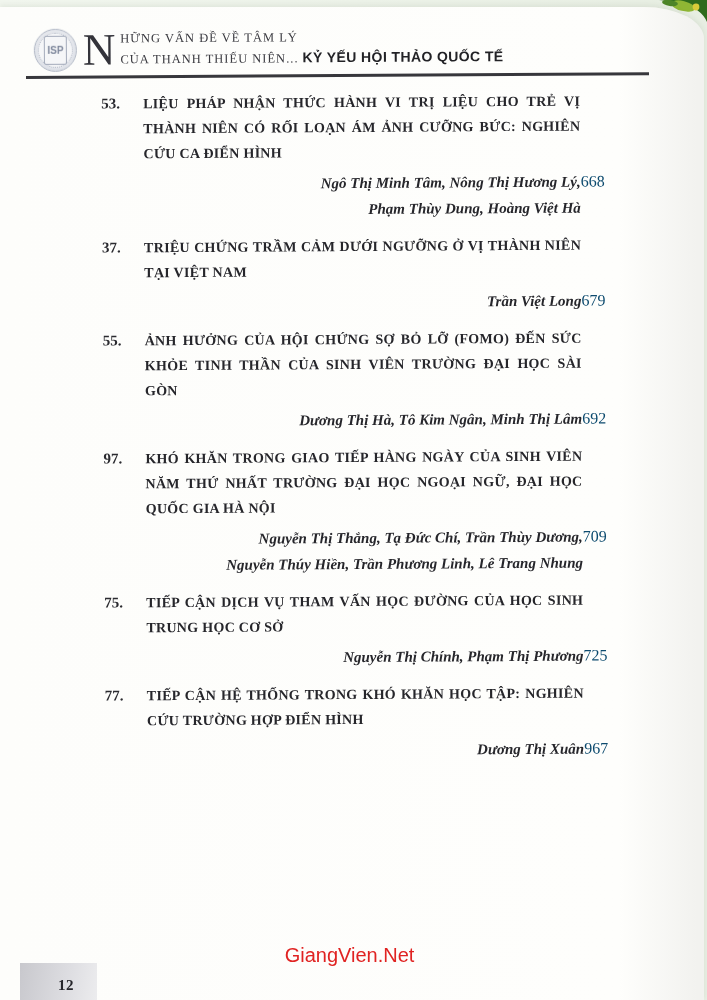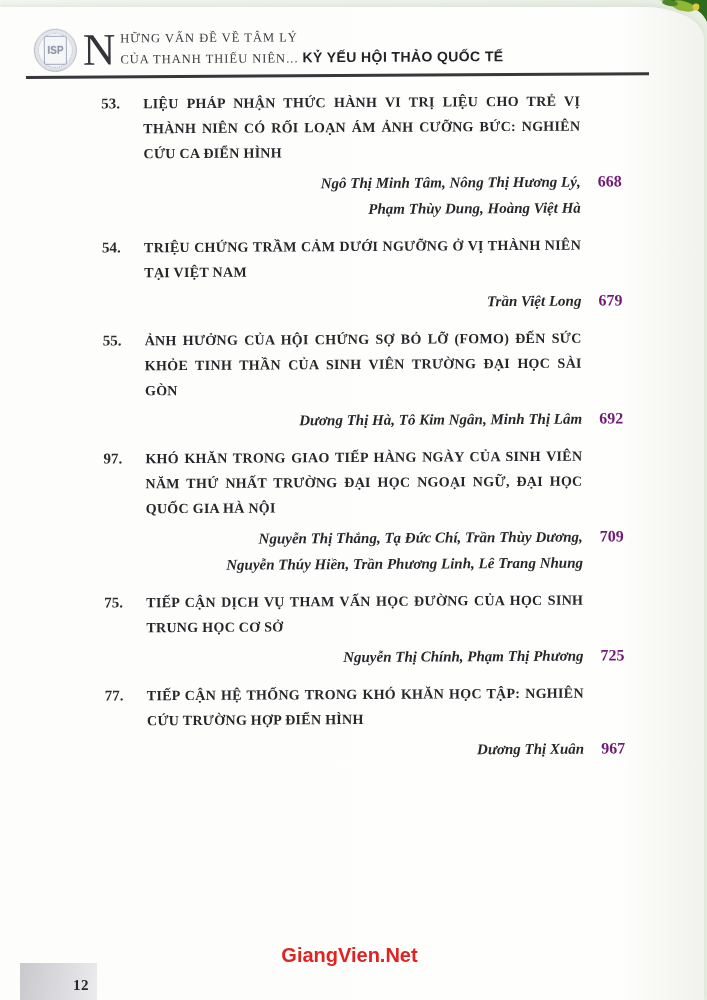--- a/index.html
+++ b/index.html
@@ -51,33 +51,33 @@
   .entry{margin-bottom:12px;}
   .entry-head{display:flex;align-items:flex-start;}
   .num{flex:none;width:42px;font-size:15px;line-height:25px;font-weight:bold;}
   .title{
     width:437px;font-weight:700;font-size:14px;line-height:25px;
     text-align:justify;letter-spacing:.3px;color:#26262b;
   }
   .byline{display:flex;align-items:flex-start;margin-top:5px;}
   .authors{margin-left:42px;width:437px;text-align:right;}
   .author-line{font-style:italic;font-weight:700;font-size:15px;line-height:26px;color:#26262b;}
-  .pageno{width:58px;text-align:center;font-weight:700;font-size:16px;line-height:26px;color:#701a75;}
+  .pageno{width:58px;text-align:left;font-weight:400;font-size:16px;line-height:26px;color:#0c4a6e;}
 
   
   .watermark{
     position:absolute;left:0;right:8px;top:944px;text-align:center;z-index:3;
-    font-family:"Liberation Sans",sans-serif;font-size:20px;font-weight:bold;
+    font-family:"Liberation Sans",sans-serif;font-size:20px;
   }
   .corner-patch{
     position:absolute;left:20px;bottom:0;width:77px;height:37px;z-index:3;
     background:linear-gradient(100deg,#c8c8cd 0%,#dddde1 60%,#ececee 100%);
   }
   .pgnum{
-    position:absolute;right:8px;bottom:6px;
+    position:absolute;right:23px;bottom:6px;
     font-weight:700;font-size:15px;color:#26262b;letter-spacing:.5px;
   }
 </style>
 </head>
 <body>
 
 <div class="photo">
 
   <svg class="leaf" viewBox="0 0 70 46" xmlns="http://www.w3.org/2000/svg">
     <path d="M22,0 Q45,1 60,10 Q67,15 70,22 L70,0 Z" fill="#2f6b1d"></path>
@@ -118,21 +118,21 @@
       <div class="authors">
               <div class="author-line">Ngô Thị Minh Tâm, Nông Thị Hương Lý,</div>
               <div class="author-line">Phạm Thùy Dung, Hoàng Việt Hà</div>
             </div>
       <div class="pageno">668</div>
     </div>
   </div>
 
   <div class="entry">
     <div class="entry-head">
-      <span class="num">54.</span>
+      <span class="num">37.</span>
       <div class="title">TRIỆU CHỨNG TRẦM CẢM DƯỚI NGƯỠNG Ở VỊ THÀNH NIÊN TẠI VIỆT NAM</div>
     </div>
     <div class="byline">
       <div class="authors">
               <div class="author-line">Trần Việt Long</div>
             </div>
       <div class="pageno">679</div>
     </div>
   </div>
 

